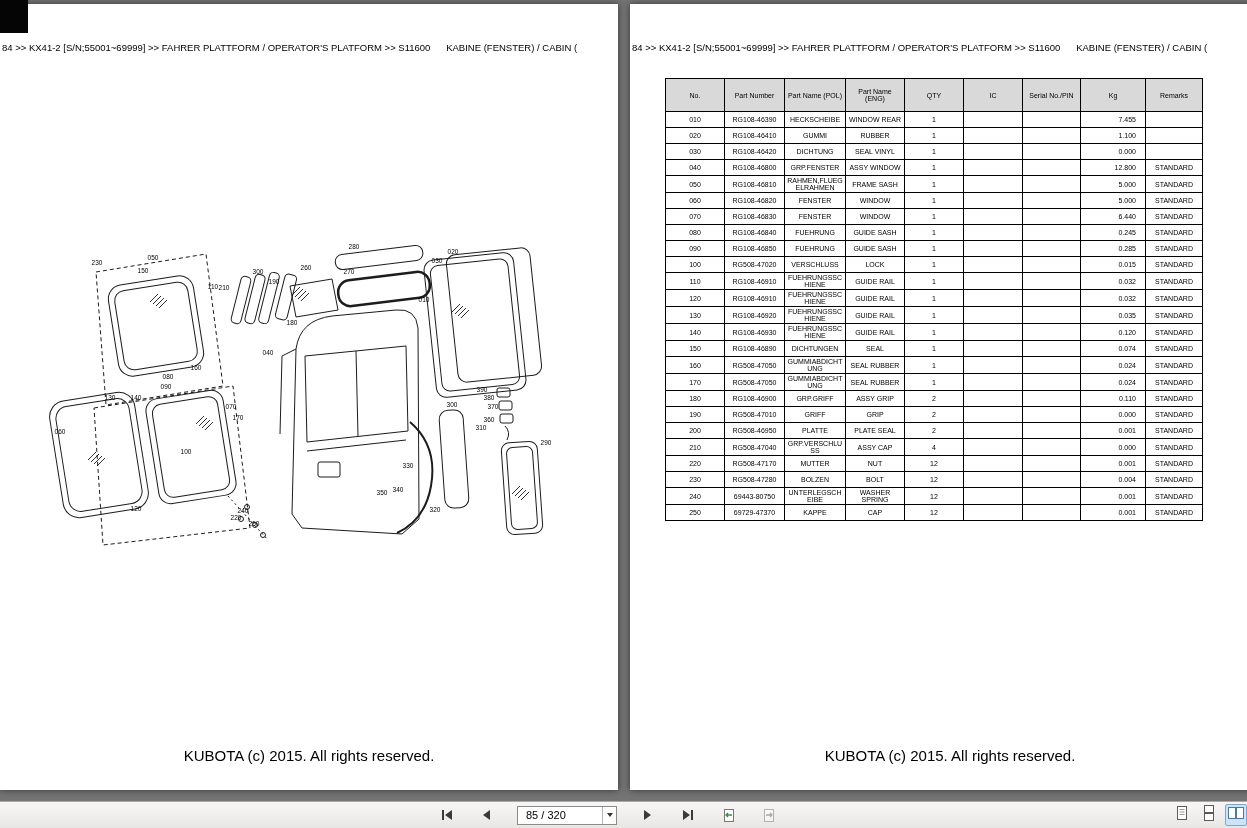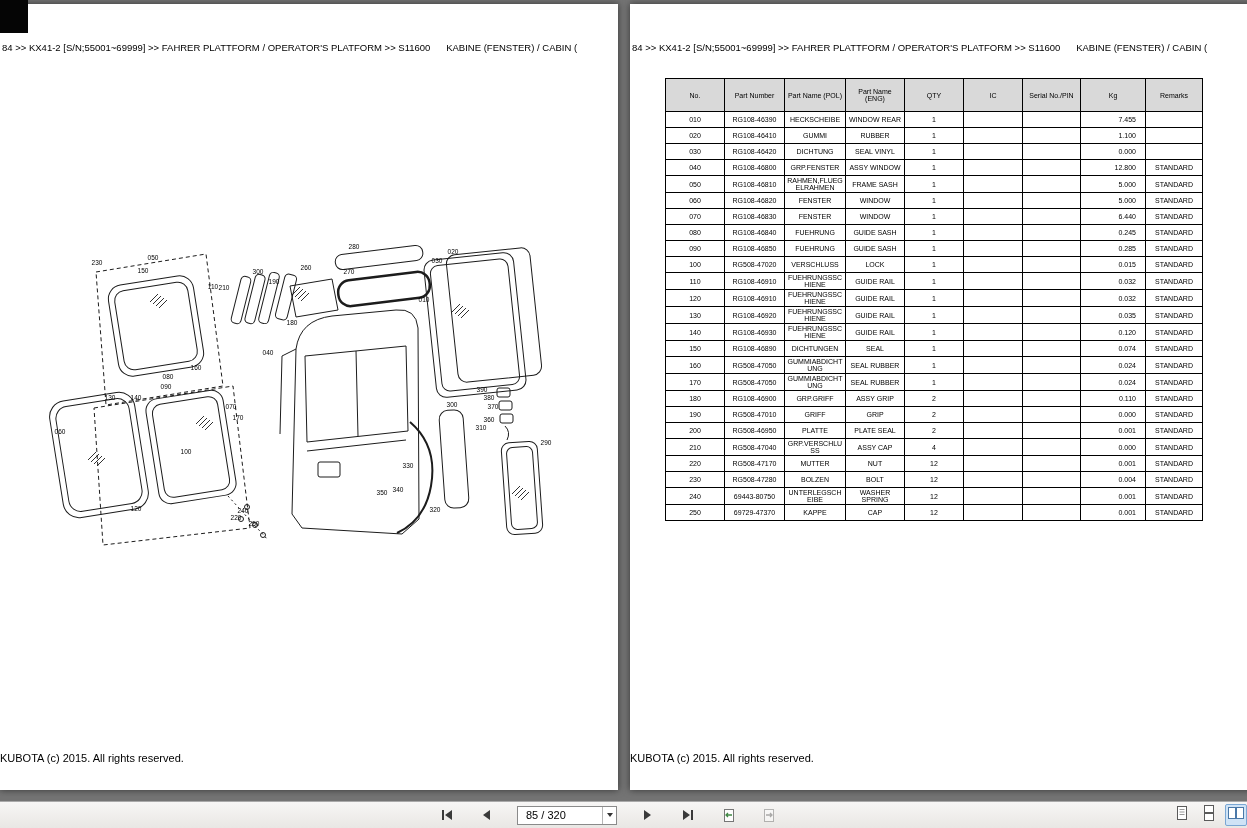--- a/index.html
+++ b/index.html
@@ -14,22 +14,22 @@
     position:absolute;top:4px;height:786px;background:#ffffff;
     box-shadow:0 0 7px rgba(0,0,0,.55);
   }
   .page-left{left:0;width:618px;}
   .page-right{left:630px;width:640px;}
   .page-header{
     position:absolute;top:38px;left:2px;right:0;
     font-size:9.5px;color:#000;white-space:pre;overflow:hidden;
   }
   .page-footer{
-    position:absolute;bottom:26px;left:0;right:0;text-align:left;
-    font-size:11px;color:#000;
+    position:absolute;bottom:26px;left:0;right:0;text-align:center;
+    font-size:15px;color:#000;
   }
   .corner-block{position:absolute;left:0;top:0;width:28px;height:33px;background:#050505;}
 
   
   .diagram-svg{position:absolute;left:0;top:0;width:618px;height:786px;}
   .callout-layer{position:absolute;left:0;top:0;width:618px;height:786px;pointer-events:none;}
   .callout{
     position:absolute;transform:translate(-50%,-50%);
     font-size:6.5px;color:#000;letter-spacing:0;white-space:nowrap;
   }

